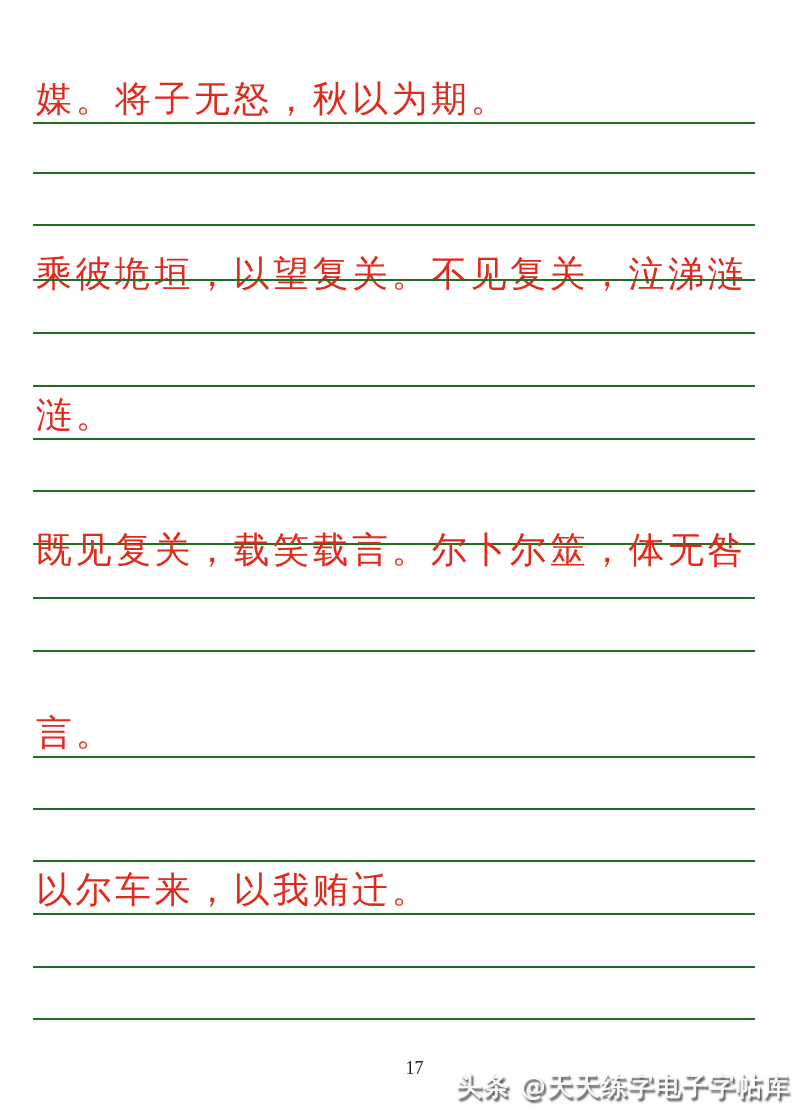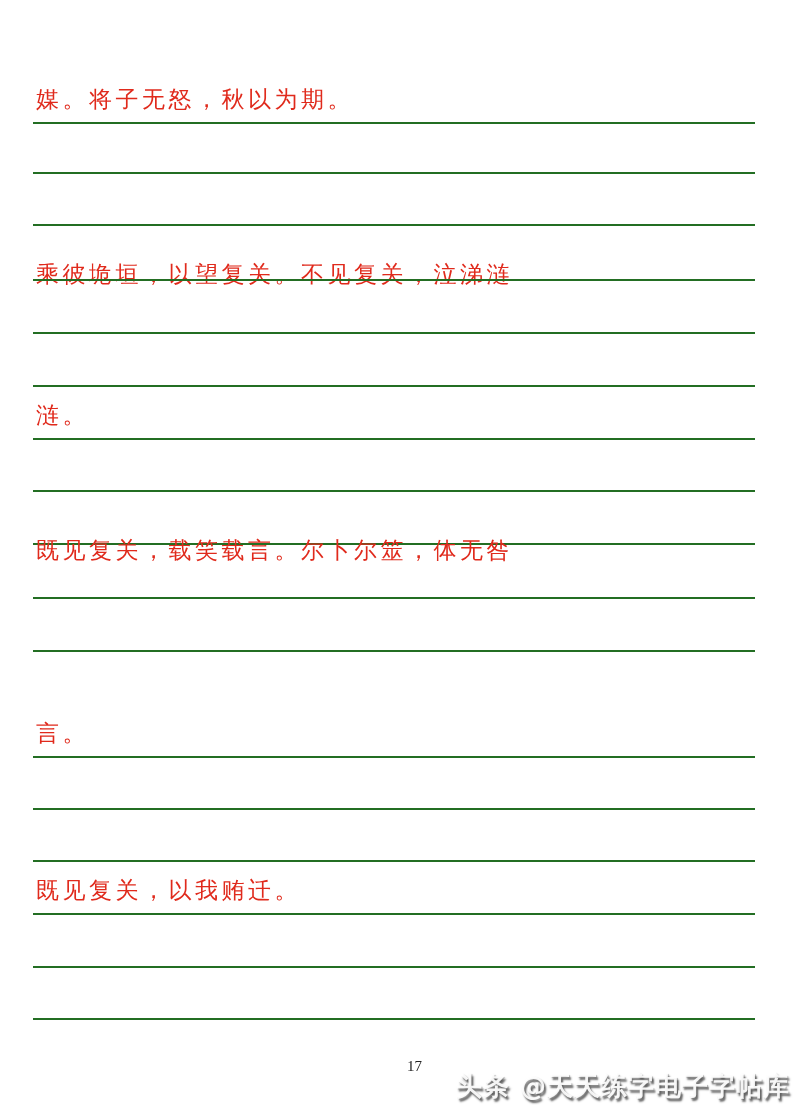--- a/index.html
+++ b/index.html
@@ -20,34 +20,34 @@
     left: 33px;
     width: 722px;
     height: 2px;
     background: var(--line-green, #236e23);
   }
   .model-text {
     position: absolute;
     left: 36px;
     height: 44px;
     line-height: 44px;
-    font-size: 23px;
+    font-size: 36px;
     letter-spacing: 3.5px;
     color: var(--text-red, #e02a1c);
     white-space: nowrap;
     font-family: "DejaVu Sans", sans-serif;
   }
   .page-number {
     position: absolute;
     left: 0;
     right: 0;
     top: 1058px;
     text-align: center;
     font-family: "Liberation Serif", "DejaVu Serif", serif;
-    font-size: 15px;
+    font-size: 18px;
     color: #222222;
     padding-left: 36px;
   }
   .watermark {
     position: absolute;
     right: 3px;
     top: 1069px;
     font-size: 26px;
     font-weight: bold;
     letter-spacing: 1px;
@@ -129,21 +129,21 @@
 
       <div class="rule-line" style="top: 808px;"></div>
     </div>
 
     <div class="line-group">
 
       <div class="rule-line" style="top: 860px;"></div>
     </div>
 
     <div class="line-group">
-      <div class="model-text" style="top: 868px;">既见复关，以我贿迁。</div>
+      <div class="model-text" style="top: 868px;">以尔车来，以我贿迁。</div>
       <div class="rule-line" style="top: 913px;"></div>
     </div>
 
     <div class="line-group">
 
       <div class="rule-line" style="top: 966px;"></div>
     </div>
 
     <div class="line-group">
 

